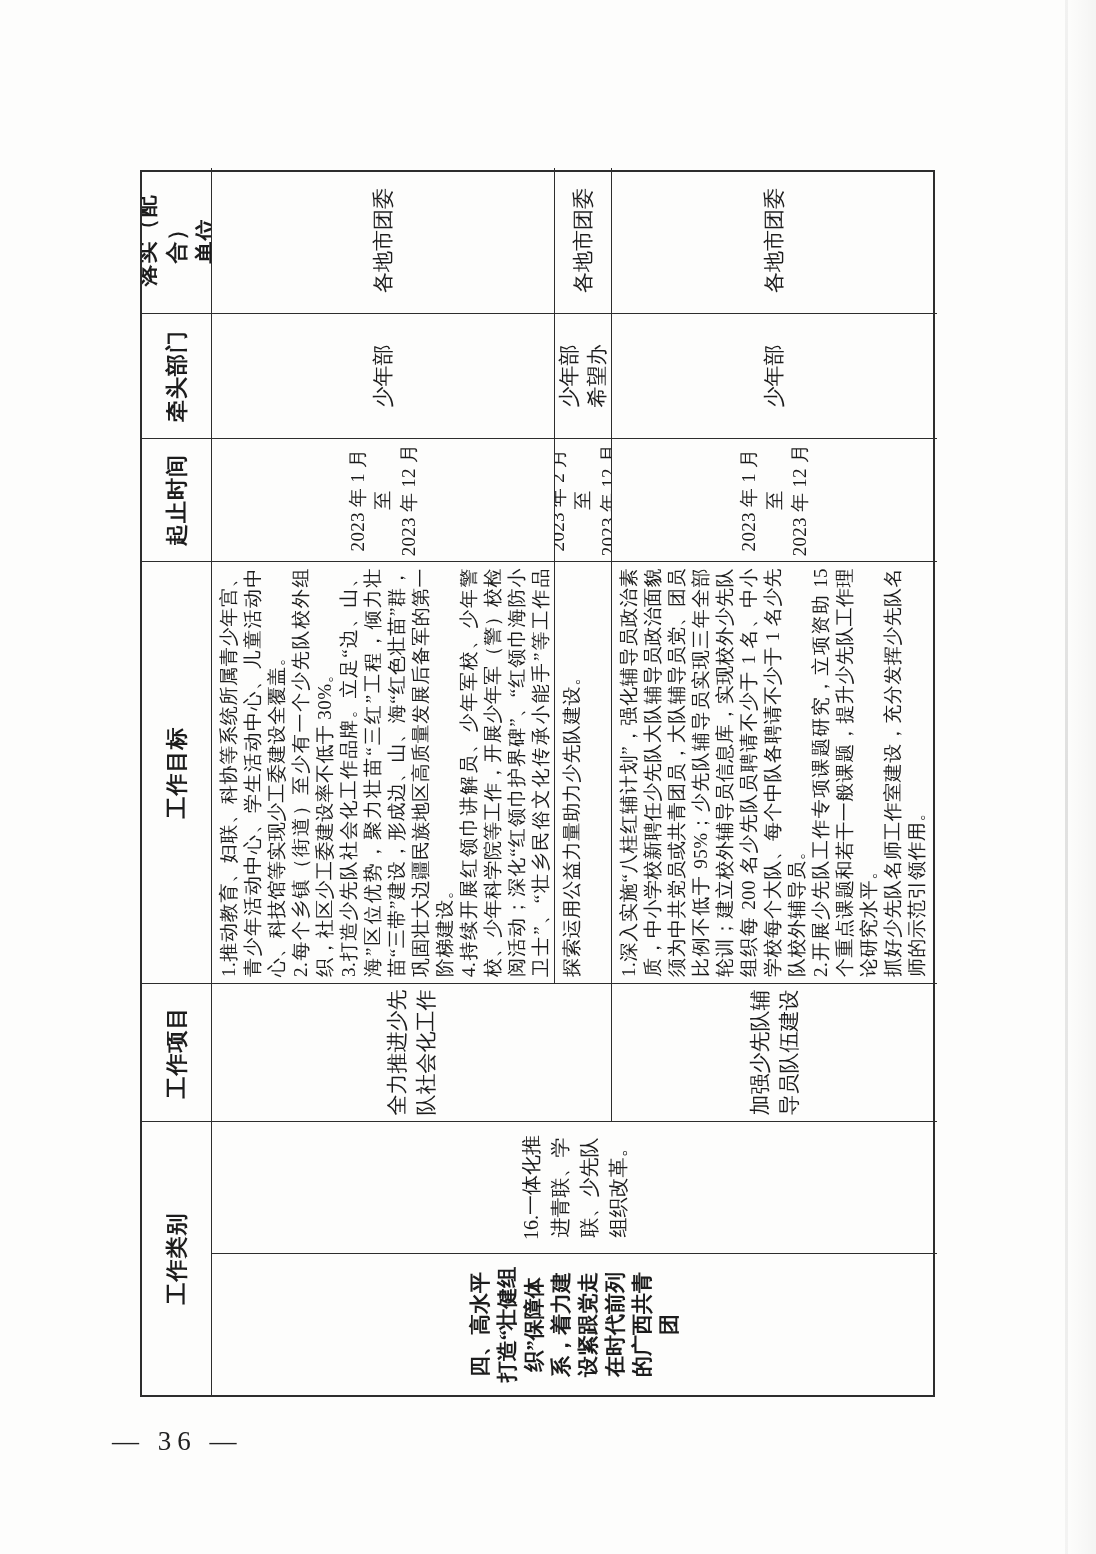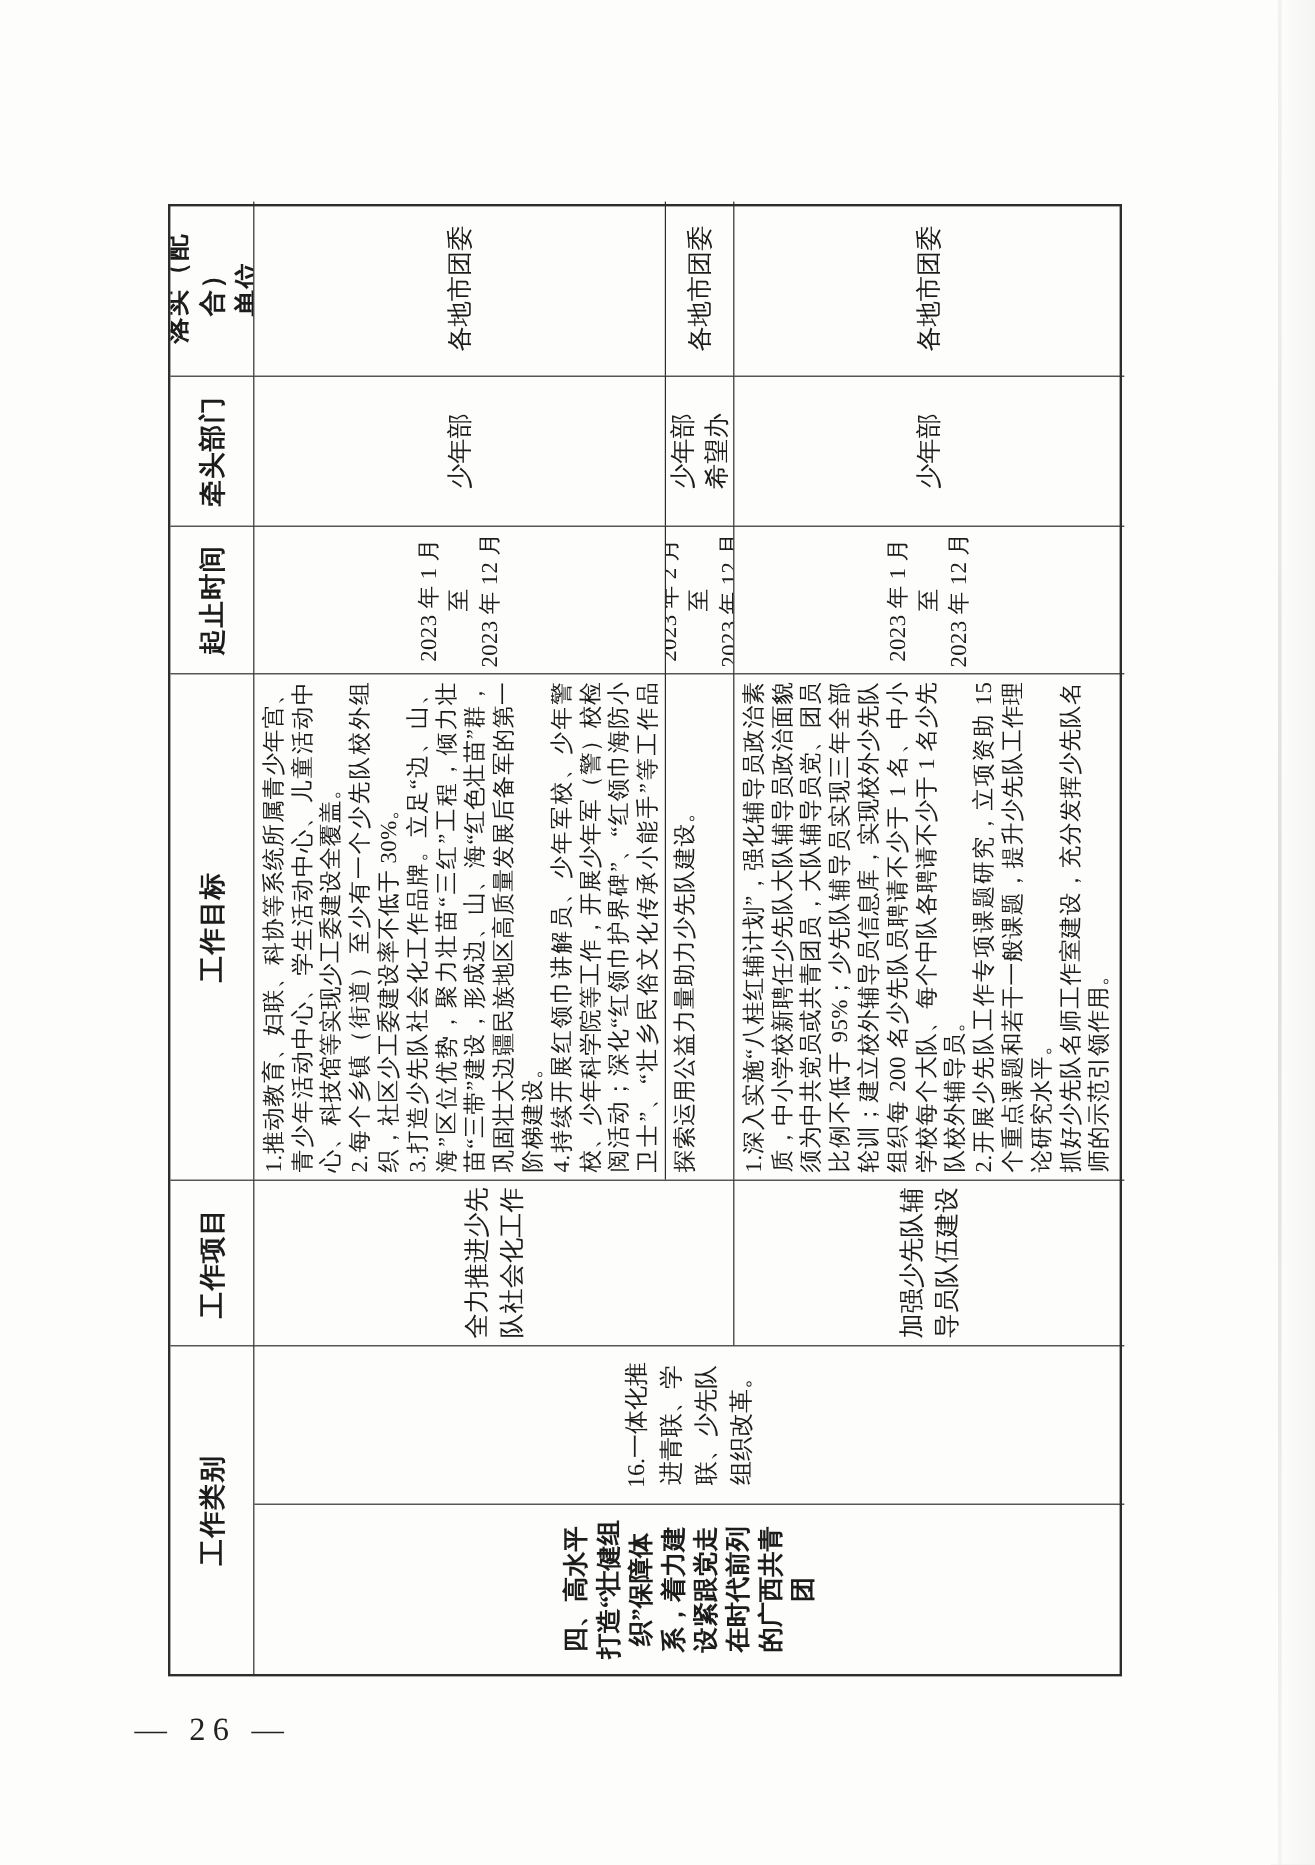--- a/index.html
+++ b/index.html
@@ -93,17 +93,17 @@
 抓好少先队名师工作室建设，充分发挥少先队名师的示范引领作用。</div>
         <div class="cell time lr" style="grid-area:4/5/5/6">2023 年 1 月至
 2023 年 12 月</div>
         <div class="cell lr" style="grid-area:4/6/5/7">少年部</div>
         <div class="cell lc lr" style="grid-area:4/7/5/8">各地市团委</div>
 
       </div>
     </div>
   </div>
 
-  <div class="page-number">— 26 —</div>
+  <div class="page-number">— 36 —</div>
 
   <div class="scan-edge"></div>
   <div class="scan-shadow"></div>
 </div>
 
 </body></html>

